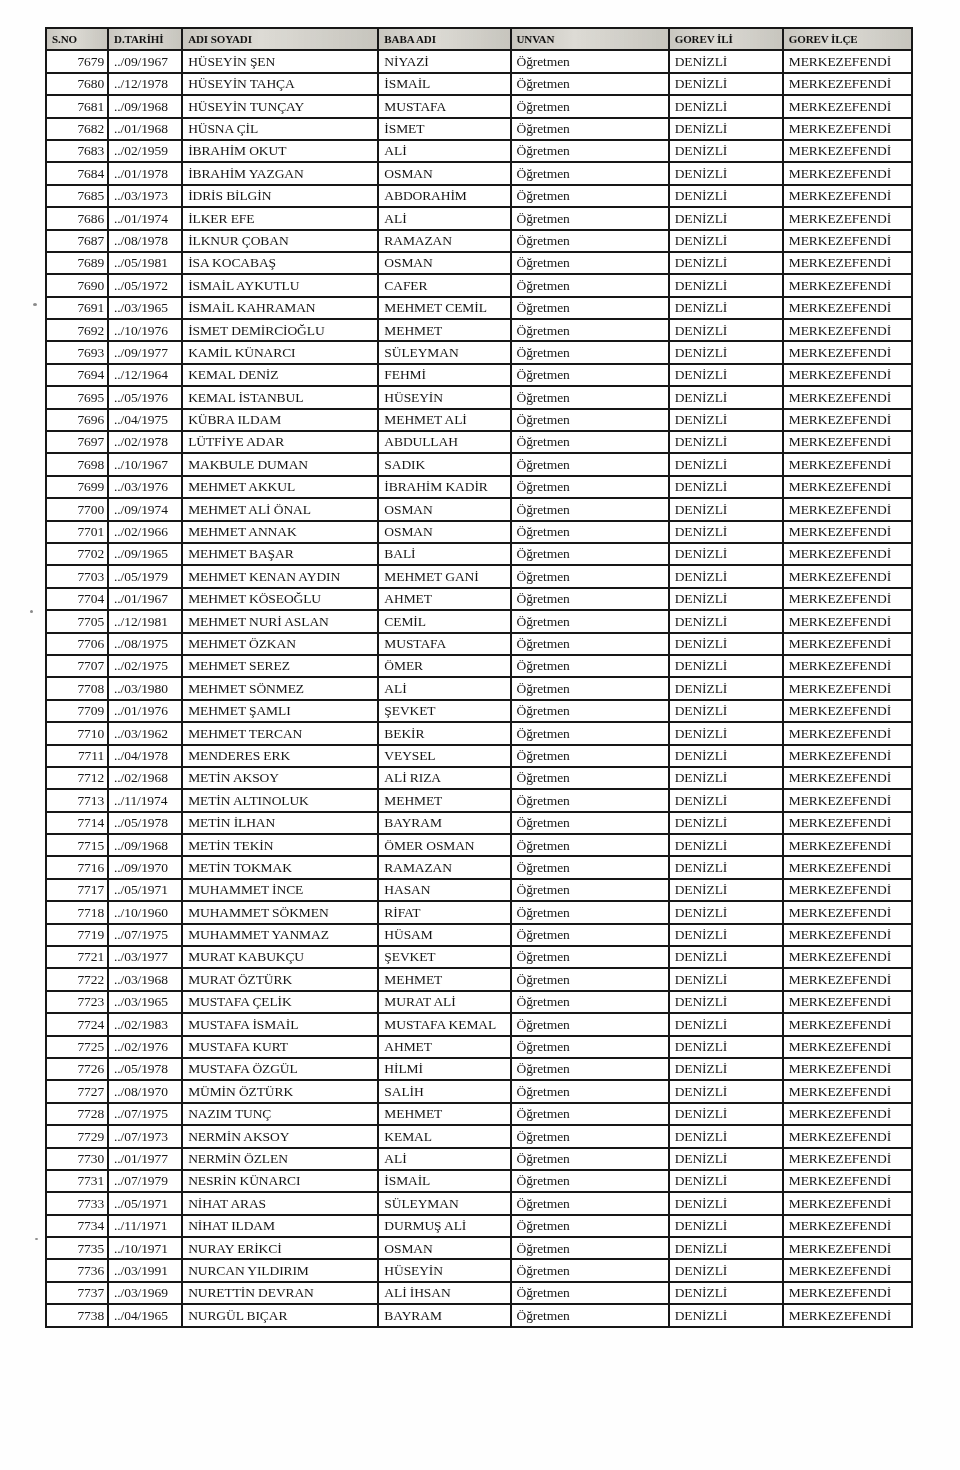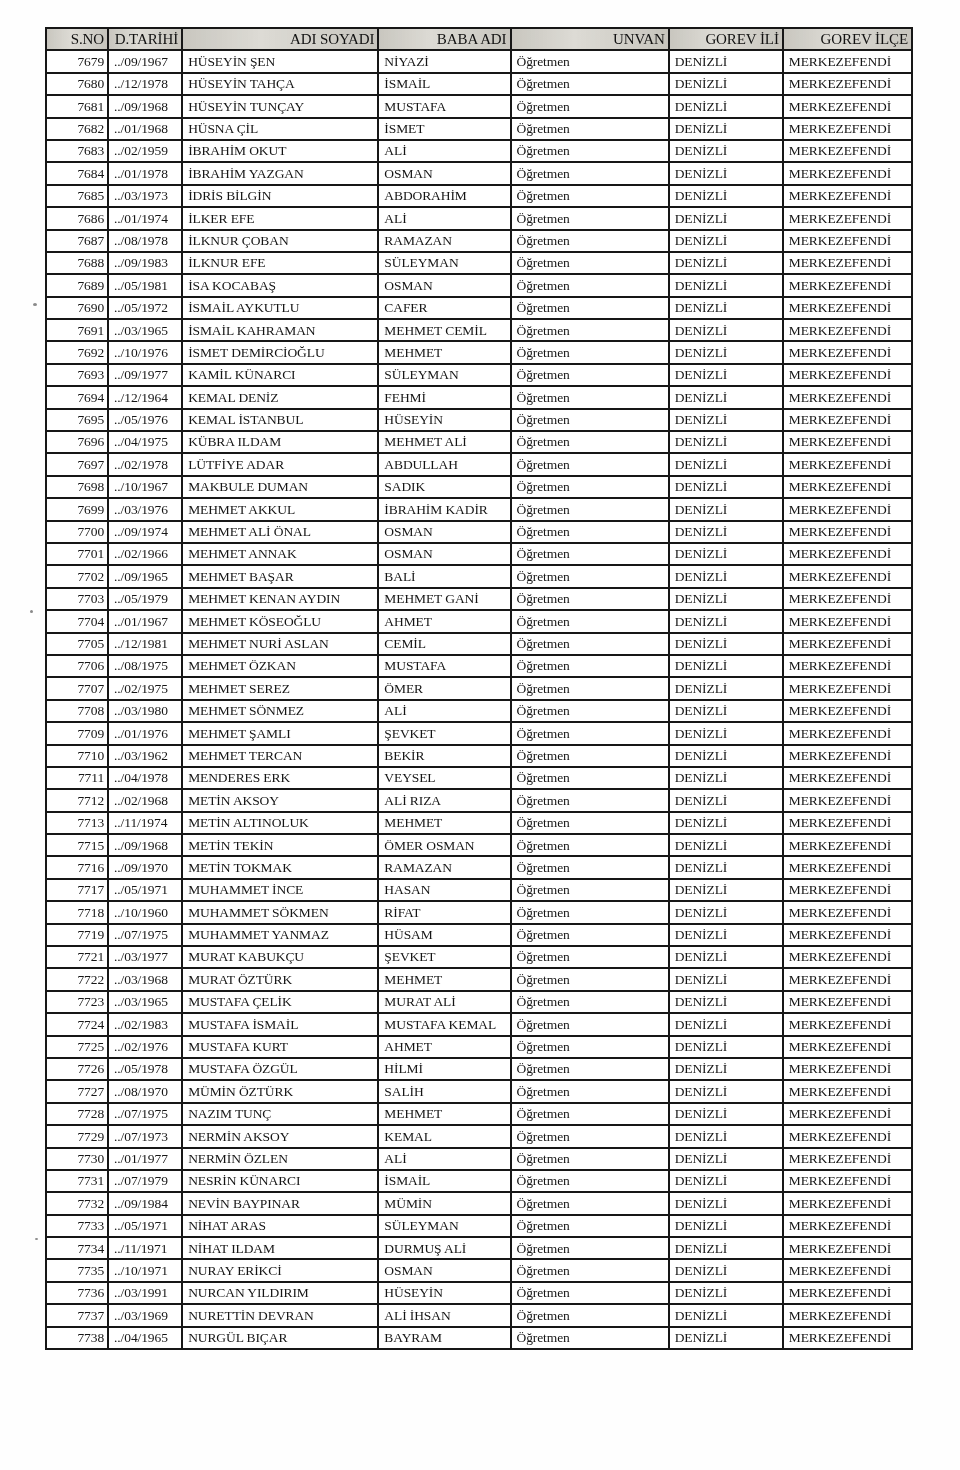--- a/index.html
+++ b/index.html
@@ -41,23 +41,23 @@
     font-size: 13.5px;
     line-height: 1;
     white-space: nowrap;
     overflow: hidden;
     vertical-align: middle;
     letter-spacing: -0.1px;
   }
   table.doc-table th {
     background: #d8d6cf;
     background-image: linear-gradient(90deg, rgba(130,128,120,0.18) 0%, rgba(255,255,255,0.12) 40%, rgba(130,128,120,0.2) 100%);
-    font-weight: normal;
-    text-align: right;
-    font-size: 15px;
+    font-weight: bold;
+    text-align: left;
+    font-size: 11px;
     color: #111;
   }
   td.c-sno {
     text-align: right;
     padding: 0 2px;
   }
   td.c-date { letter-spacing: -0.3px; }
   .condensed {
     font-size: 11.8px;
     letter-spacing: -0.4px;
@@ -183,29 +183,20 @@
           <tr>
             <td class="c-sno">7687</td>
             <td class="c-date">../08/1978</td>
             <td>İLKNUR ÇOBAN</td>
             <td>RAMAZAN</td>
             <td>Öğretmen</td>
             <td>DENİZLİ</td>
             <td>MERKEZEFENDİ</td>
           </tr>
           <tr>
-            <td class="c-sno">7688</td>
-            <td class="c-date">../09/1983</td>
-            <td>İLKNUR EFE</td>
-            <td>SÜLEYMAN</td>
-            <td>Öğretmen</td>
-            <td>DENİZLİ</td>
-            <td>MERKEZEFENDİ</td>
-          </tr>
-          <tr>
             <td class="c-sno">7689</td>
             <td class="c-date">../05/1981</td>
             <td>İSA KOCABAŞ</td>
             <td>OSMAN</td>
             <td>Öğretmen</td>
             <td>DENİZLİ</td>
             <td>MERKEZEFENDİ</td>
           </tr>
           <tr>
             <td class="c-sno">7690</td>
@@ -417,20 +408,29 @@
           <tr>
             <td class="c-sno">7713</td>
             <td class="c-date">../11/1974</td>
             <td>METİN ALTINOLUK</td>
             <td>MEHMET</td>
             <td>Öğretmen</td>
             <td>DENİZLİ</td>
             <td>MERKEZEFENDİ</td>
           </tr>
           <tr>
+            <td class="c-sno">7714</td>
+            <td class="c-date">../05/1978</td>
+            <td>METİN İLHAN</td>
+            <td>BAYRAM</td>
+            <td>Öğretmen</td>
+            <td>DENİZLİ</td>
+            <td>MERKEZEFENDİ</td>
+          </tr>
+          <tr>
             <td class="c-sno">7715</td>
             <td class="c-date">../09/1968</td>
             <td>METİN TEKİN</td>
             <td>ÖMER OSMAN</td>
             <td>Öğretmen</td>
             <td>DENİZLİ</td>
             <td>MERKEZEFENDİ</td>
           </tr>
           <tr>
             <td class="c-sno">7716</td>
@@ -556,29 +556,20 @@
             <td>ALİ</td>
             <td>Öğretmen</td>
             <td>DENİZLİ</td>
             <td>MERKEZEFENDİ</td>
           </tr>
           <tr>
             <td class="c-sno">7731</td>
             <td class="c-date">../07/1979</td>
             <td>NESRİN KÜNARCI</td>
             <td>İSMAİL</td>
-            <td>Öğretmen</td>
-            <td>DENİZLİ</td>
-            <td>MERKEZEFENDİ</td>
-          </tr>
-          <tr>
-            <td class="c-sno">7732</td>
-            <td class="c-date">../09/1984</td>
-            <td>NEVİN BAYPINAR</td>
-            <td>MÜMİN</td>
             <td>Öğretmen</td>
             <td>DENİZLİ</td>
             <td>MERKEZEFENDİ</td>
           </tr>
           <tr>
             <td class="c-sno">7733</td>
             <td class="c-date">../05/1971</td>
             <td>NİHAT ARAS</td>
             <td>SÜLEYMAN</td>
             <td>Öğretmen</td>

